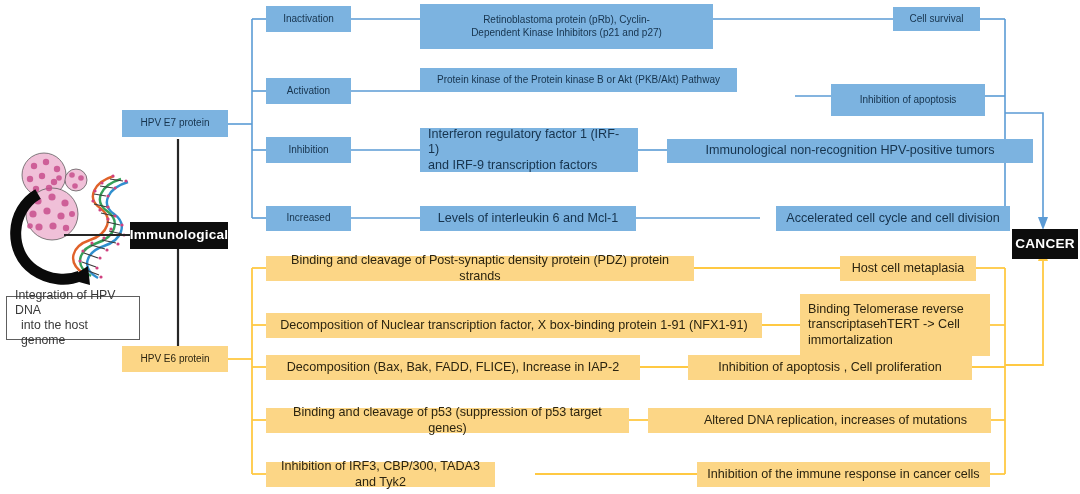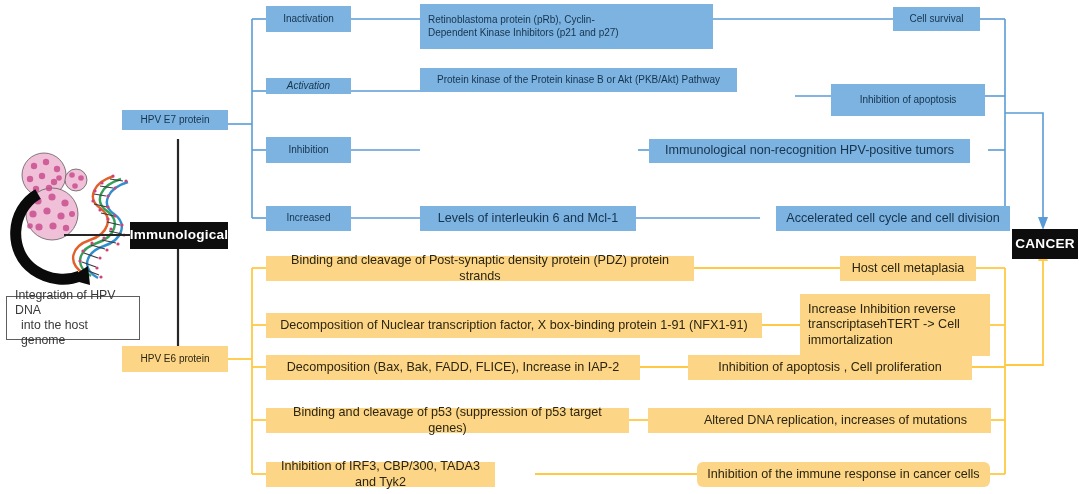--- a/index.html
+++ b/index.html
@@ -173,56 +173,60 @@
     <path class="graywire" d="M64 291 L64 296"></path>
   </svg>
 
   <div class="box black fs14 center" style="left:130px;top:222px;width:98px;height:27px;">Immunological</div>
 
   <div class="box outline fs12" style="left:6px;top:296px;width:134px;height:44px;flex-direction:column;align-items:flex-start;justify-content:center;">
     <span>Integration of HPV DNA</span>
     <span style="padding-left:6px;">into the host genome</span>
   </div>
 
-  <div class="box blue fs13 center" style="left:122px;top:110px;width:106px;height:20px;">HPV E7 protein</div>
+  <div class="box blue fs13 center" style="left:122px;top:110px;width:106px;height:27px;">HPV E7 protein</div>
 
   <div class="box blue fs13 center" style="left:266px;top:6px;width:85px;height:26px;">Inactivation</div>
-  <div class="box blue fs13" style="left:420px;top:4px;width:293px;height:45px;flex-direction:column;align-items:flex-start;justify-content:center;">
+  <div class="box blue fs13" style="left:420px;top:4px;width:293px;height:45px;flex-direction:column;align-items:center;justify-content:center;">
     <span>Retinoblastoma protein  (pRb), Cyclin-</span>
     <span>Dependent  Kinase Inhibitors (p21 and p27)</span>
   </div>
   <div class="box blue fs13 center" style="left:893px;top:7px;width:87px;height:24px;">Cell survival</div>
 
-  <div class="box blue fs13 center" style="left:266px;top:78px;width:85px;height:16px;font-style:italic;">Activation</div>
+  <div class="box blue fs13 center" style="left:266px;top:78px;width:85px;height:26px;">Activation</div>
   <div class="box blue fs13 center" style="left:420px;top:68px;width:317px;height:24px;text-align:right;">Protein kinase of the Protein kinase B or Akt (PKB/Akt) Pathway</div>
   <div class="box blue fs13 center" style="left:831px;top:84px;width:154px;height:32px;">Inhibition of apoptosis</div>
 
   <div class="box blue fs13 center" style="left:266px;top:137px;width:85px;height:26px;">Inhibition</div>
-  <div class="box blue fs125 center" style="left:649px;top:139px;width:321px;height:24px;">Immunological non-recognition HPV-positive tumors</div>
+  <div class="box blue fs125" style="left:420px;top:128px;width:218px;height:44px;flex-direction:column;align-items:flex-start;justify-content:center;">
+    <span>Interferon regulatory factor 1 (IRF-1)</span>
+    <span>and  IRF-9 transcription factors</span>
+  </div>
+  <div class="box blue fs125 center" style="left:667px;top:139px;width:366px;height:24px;">Immunological non-recognition HPV-positive tumors</div>
 
   <div class="box blue fs13 center" style="left:266px;top:206px;width:85px;height:25px;">Increased</div>
   <div class="box blue fs125 center" style="left:420px;top:206px;width:216px;height:25px;">Levels of interleukin 6 and Mcl-1</div>
   <div class="box blue fs125 center" style="left:760px;top:206px;width:234px;height:25px;margin-left:16px;">Accelerated cell cycle and cell division</div>
 
   <div class="box yel fs13 center" style="left:122px;top:346px;width:106px;height:26px;text-align:right;">HPV E6 protein</div>
 
   <div class="box yel fs125 center" style="left:266px;top:256px;width:428px;height:25px;">Binding and cleavage of Post-synaptic density protein (PDZ) protein strands</div>
   <div class="box yel fs125 center" style="left:840px;top:256px;width:136px;height:25px;">Host cell metaplasia</div>
 
   <div class="box yel fs125 center" style="left:266px;top:313px;width:496px;height:25px;">Decomposition of Nuclear transcription factor, X box-binding protein 1-91 (NFX1-91)</div>
   <div class="box yel fs125" style="left:800px;top:294px;width:190px;height:62px;flex-direction:column;align-items:flex-start;justify-content:center;">
-    <span>Increase Inhibition reverse</span>
+    <span>Binding Telomerase reverse</span>
     <span>transcriptasehTERT -&gt; Cell</span>
     <span>immortalization</span>
   </div>
 
   <div class="box yel fs125 center" style="left:266px;top:355px;width:374px;height:25px;">Decomposition (Bax, Bak, FADD, FLICE), Increase in IAP-2</div>
   <div class="box yel fs125 center" style="left:688px;top:355px;width:284px;height:25px;">Inhibition of apoptosis , Cell proliferation</div>
 
   <div class="box yel fs125 center" style="left:266px;top:408px;width:363px;height:25px;">Binding and cleavage of p53 (suppression of p53 target genes)</div>
   <div class="box yel fs125 center" style="left:648px;top:408px;width:343px;height:25px;padding-left:40px;">Altered DNA replication, increases of mutations</div>
 
   <div class="box yel fs125 center" style="left:266px;top:462px;width:229px;height:25px;">Inhibition of  IRF3, CBP/300, TADA3 and Tyk2</div>
-  <div class="box yel fs125 center" style="left:697px;top:462px;width:293px;height:25px;border-radius:6px;">Inhibition of the immune response in cancer cells</div>
+  <div class="box yel fs125 center" style="left:697px;top:462px;width:293px;height:25px;">Inhibition of the immune response in cancer cells</div>
 
   <div class="box black fs14 center" style="left:1012px;top:229px;width:66px;height:30px;">CANCER</div>
 
 </div>
 
 </body></html>

